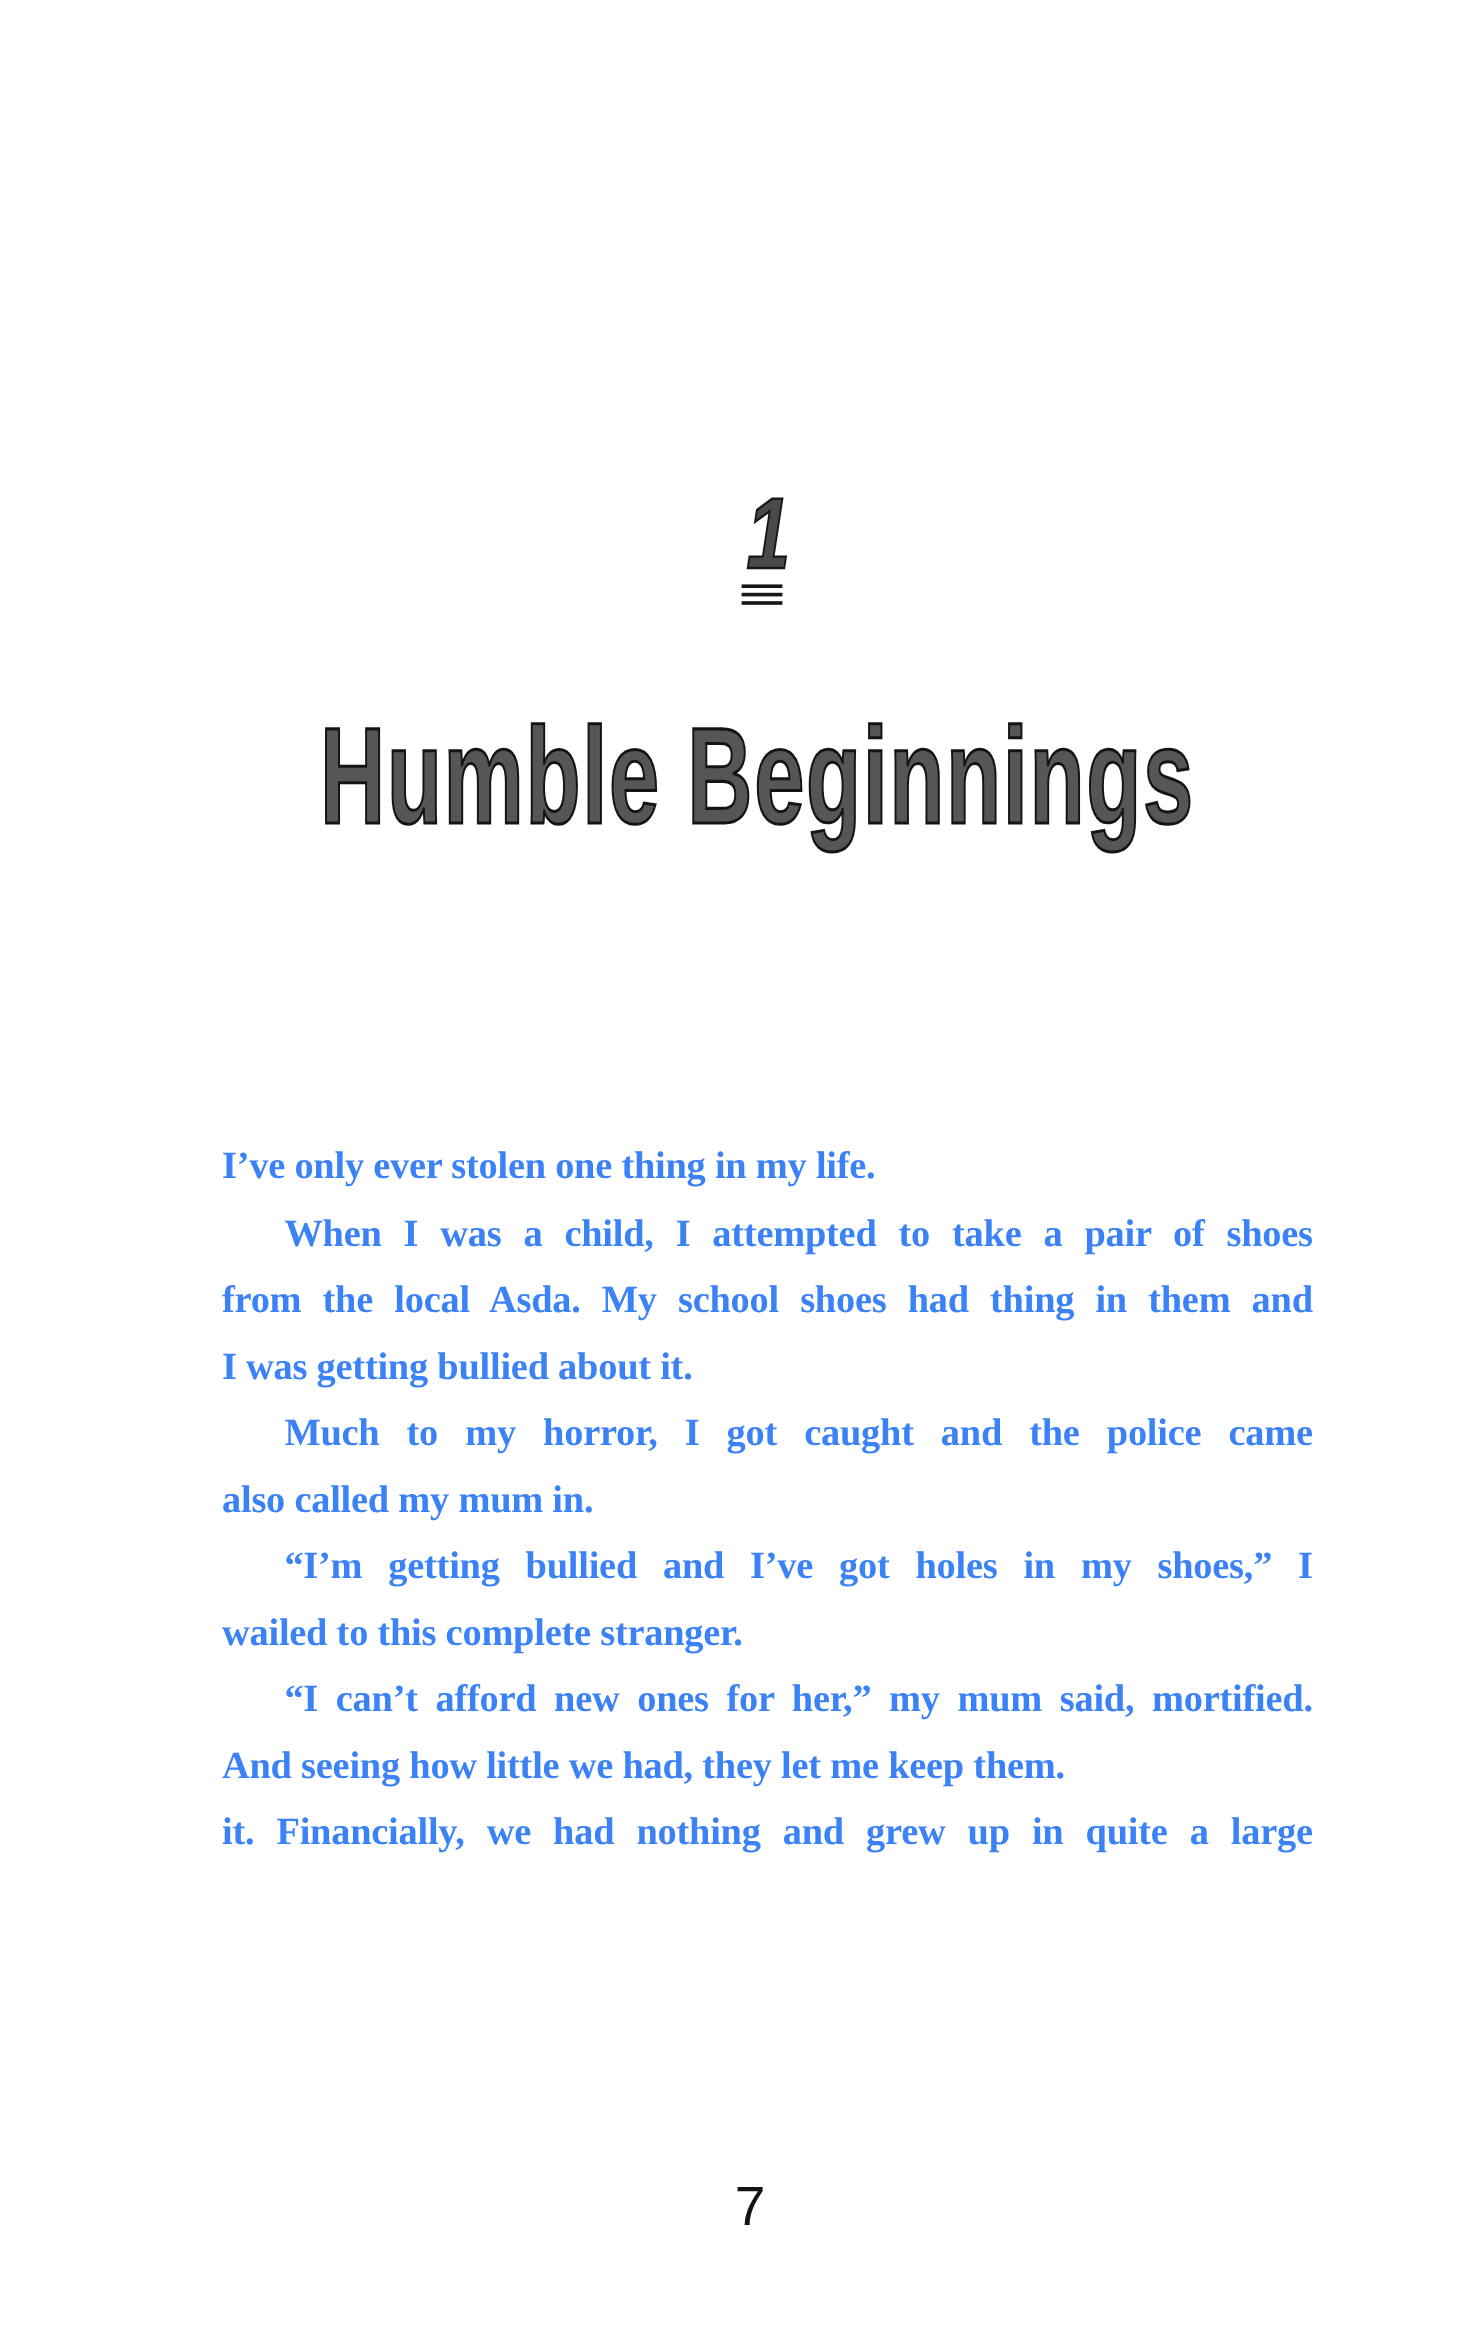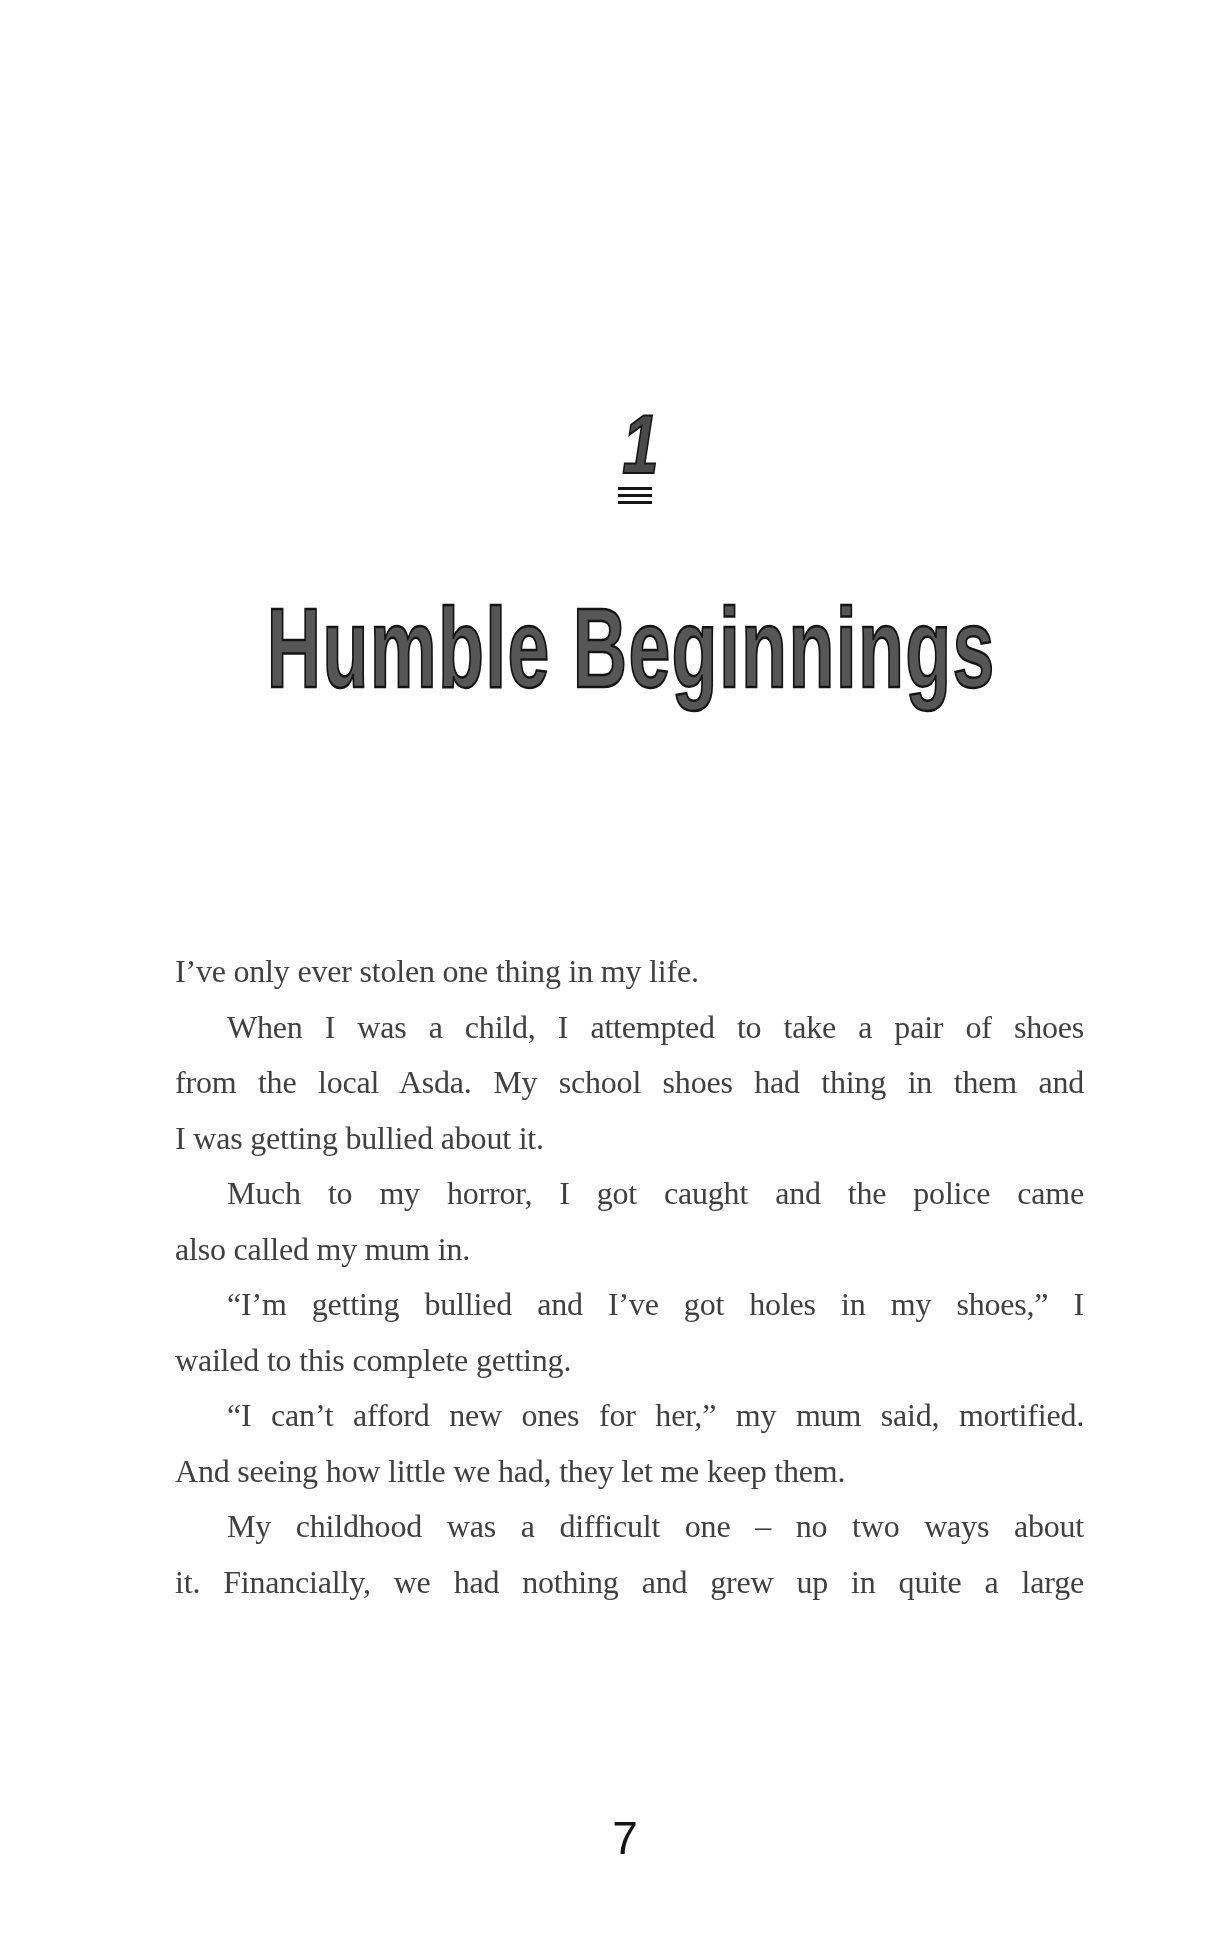--- a/index.html
+++ b/index.html
@@ -60,26 +60,27 @@
     letter-spacing: 2px;
     color: #565656;
     -webkit-text-stroke: 2.5px #141414;
     transform: translateX(21px) scaleX(0.66);
     transform-origin: center;
   }
 
   
   .body-text {
     position: absolute;
-    top: 944px; left: 175px;
+    top: 944px; left: 185px;
     width: 909px;
     font-size: 32px;
     line-height: 55.5px;
     letter-spacing: -0.2px;
-    color: #404040;
+    color: #3b82f6;
+    font-weight: bold;
   }
   .body-text .line { width: 100%; }
   .body-text .line.j {
     text-align: justify;
     text-align-last: justify;
     -moz-text-align-last: justify;
   }
   .body-text .line.l { text-align: left; }
   .body-text .line.ind { text-indent: 52px; }
 
@@ -118,24 +119,23 @@
   </div>
 
   <div class="body-text" id="body-text">
       <div class="line l">I’ve only ever stolen one thing in my life.</div>
       <div class="line j ind">When I was a child, I attempted to take a pair of shoes</div>
       <div class="line j">from the local Asda. My school shoes had thing in them and</div>
       <div class="line l">I was getting bullied about it.</div>
       <div class="line j ind">Much to my horror, I got caught and the police came</div>
       <div class="line l">also called my mum in.</div>
       <div class="line j ind">“I’m getting bullied and I’ve got holes in my shoes,” I</div>
-      <div class="line l">wailed to this complete getting.</div>
+      <div class="line l">wailed to this complete stranger.</div>
       <div class="line j ind">“I can’t afford new ones for her,” my mum said, mortified.</div>
       <div class="line l">And seeing how little we had, they let me keep them.</div>
-      <div class="line j ind">My childhood was a difficult one – no two ways about</div>
       <div class="line j">it. Financially, we had nothing and grew up in quite a large</div>
     </div>
 
   <div class="folio-wrap">
     <span class="folio">7</span>
   </div>
 
 </div>
 
 </body></html>

